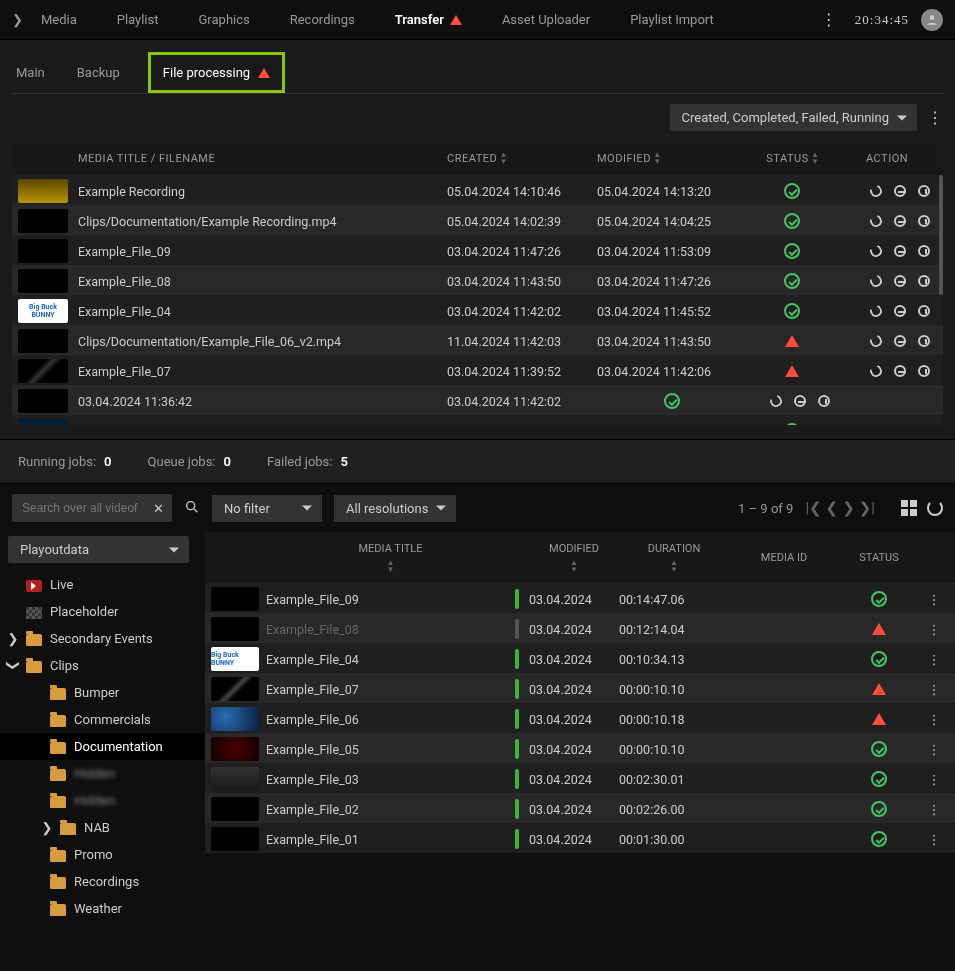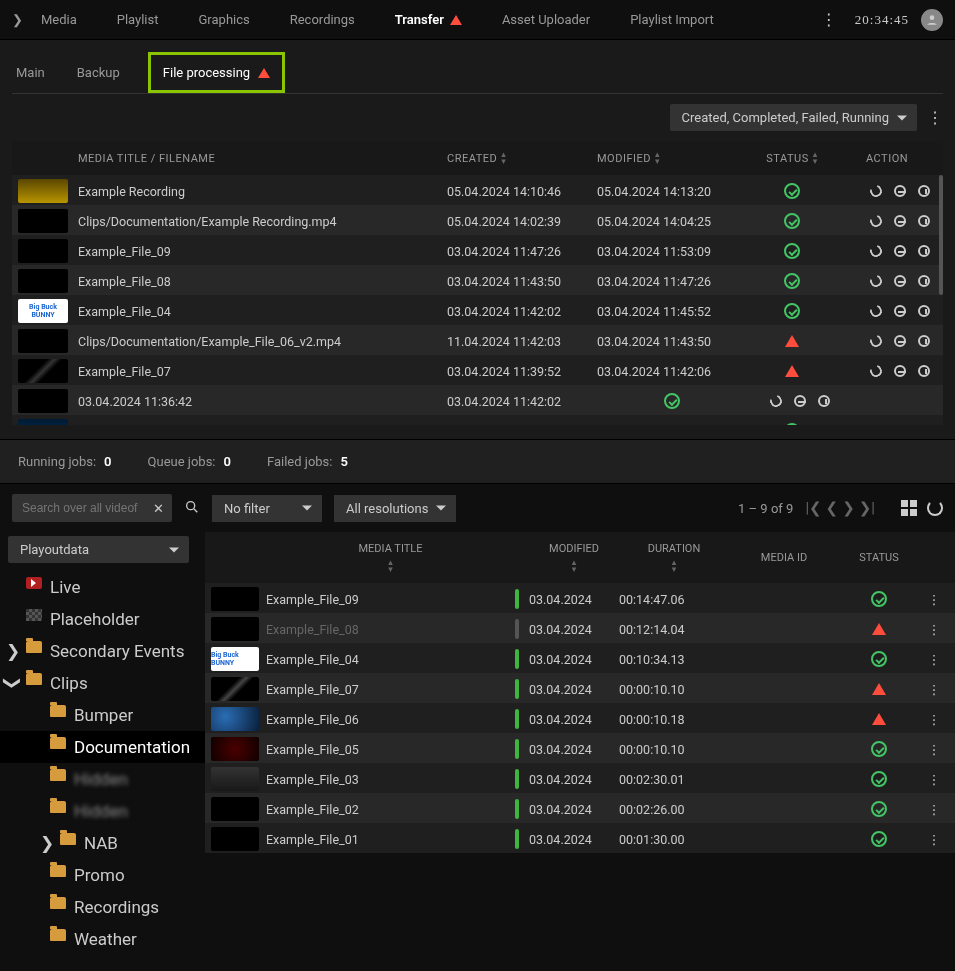--- a/index.html
+++ b/index.html
@@ -94,21 +94,21 @@
   .view-icons { display:flex; gap:10px; margin-left:14px;}
   .view-icons .vi { width:16px; height:16px; cursor:pointer; color:var(--text);}
   .grid-ico { display:grid; grid-template-columns:1fr 1fr; grid-template-rows:1fr 1fr; gap:2px;}
   .grid-ico div { background:currentColor;}
   .refresh-ico { border:2px solid currentColor; border-radius:50%; border-top-color:transparent; width:14px; height:14px; position:relative;}
 
   
   .lower-split { display:flex; height:440px;}
   .tree-panel { width:205px; background:var(--bg-dark); overflow:hidden;}
   .tree-top-dd { margin:4px 16px 8px 8px;}
-  .tree-item { display:flex; align-items:flex-start; gap:8px; padding:6px 8px; cursor:pointer; color:var(--text); font-size:17px;}
+  .tree-item { display:flex; align-items:flex-end; gap:8px; padding:6px 8px; cursor:pointer; color:var(--text); font-size:13px;}
   .tree-item.indent1 { padding-left:26px;}
   .tree-item.indent2 { padding-left:50px;}
   .tree-item.selected { background:#000; color:var(--text-bright);}
   .chevron { width:10px; display:inline-flex; justify-content:center; color:var(--text);}
   .folder-ico { width:16px; height:12px; background:var(--accent-orange); border-radius:2px 2px 1px 1px; position:relative;}
   .folder-ico::before { content:""; position:absolute; top:-3px; left:0; width:7px; height:3px; background:var(--accent-orange); border-radius:1px 1px 0 0;}
   .live-ico { width:16px; height:12px; background:#b02020; border-radius:2px; position:relative;}
   .live-ico::after{content:""; position:absolute; left:5px; top:2px; border-left:5px solid #fff; border-top:4px solid transparent; border-bottom:4px solid transparent;}
   .placeholder-ico { width:16px; height:12px; background:repeating-conic-gradient(#555 0 25%, #333 0 50%) 0 0/6px 6px;}
   .blur-text { filter:blur(2px); color:#888;}
@@ -471,20 +471,24 @@
     <div class="tree-item">
         <span class="chevron" style="transform:rotate(90deg)">❯</span>
         <span class="folder-ico"></span>
         <span>Clips</span>
       </div>
     <div id="treeChildren">
         <div class="tree-item indent2">
           <span class="folder-ico"></span>
           <span>Bumper</span>
         </div>
+        <div class="tree-item indent2">
+          <span class="folder-ico"></span>
+          <span>Commercials</span>
+        </div>
         <div class="tree-item indent2 selected">
           <span class="folder-ico"></span>
           <span>Documentation</span>
         </div>
         <div class="tree-item indent2">
           <span class="folder-ico"></span>
           <span class="blur-text">Hidden</span>
         </div>
         <div class="tree-item indent2">
           <span class="folder-ico"></span>

